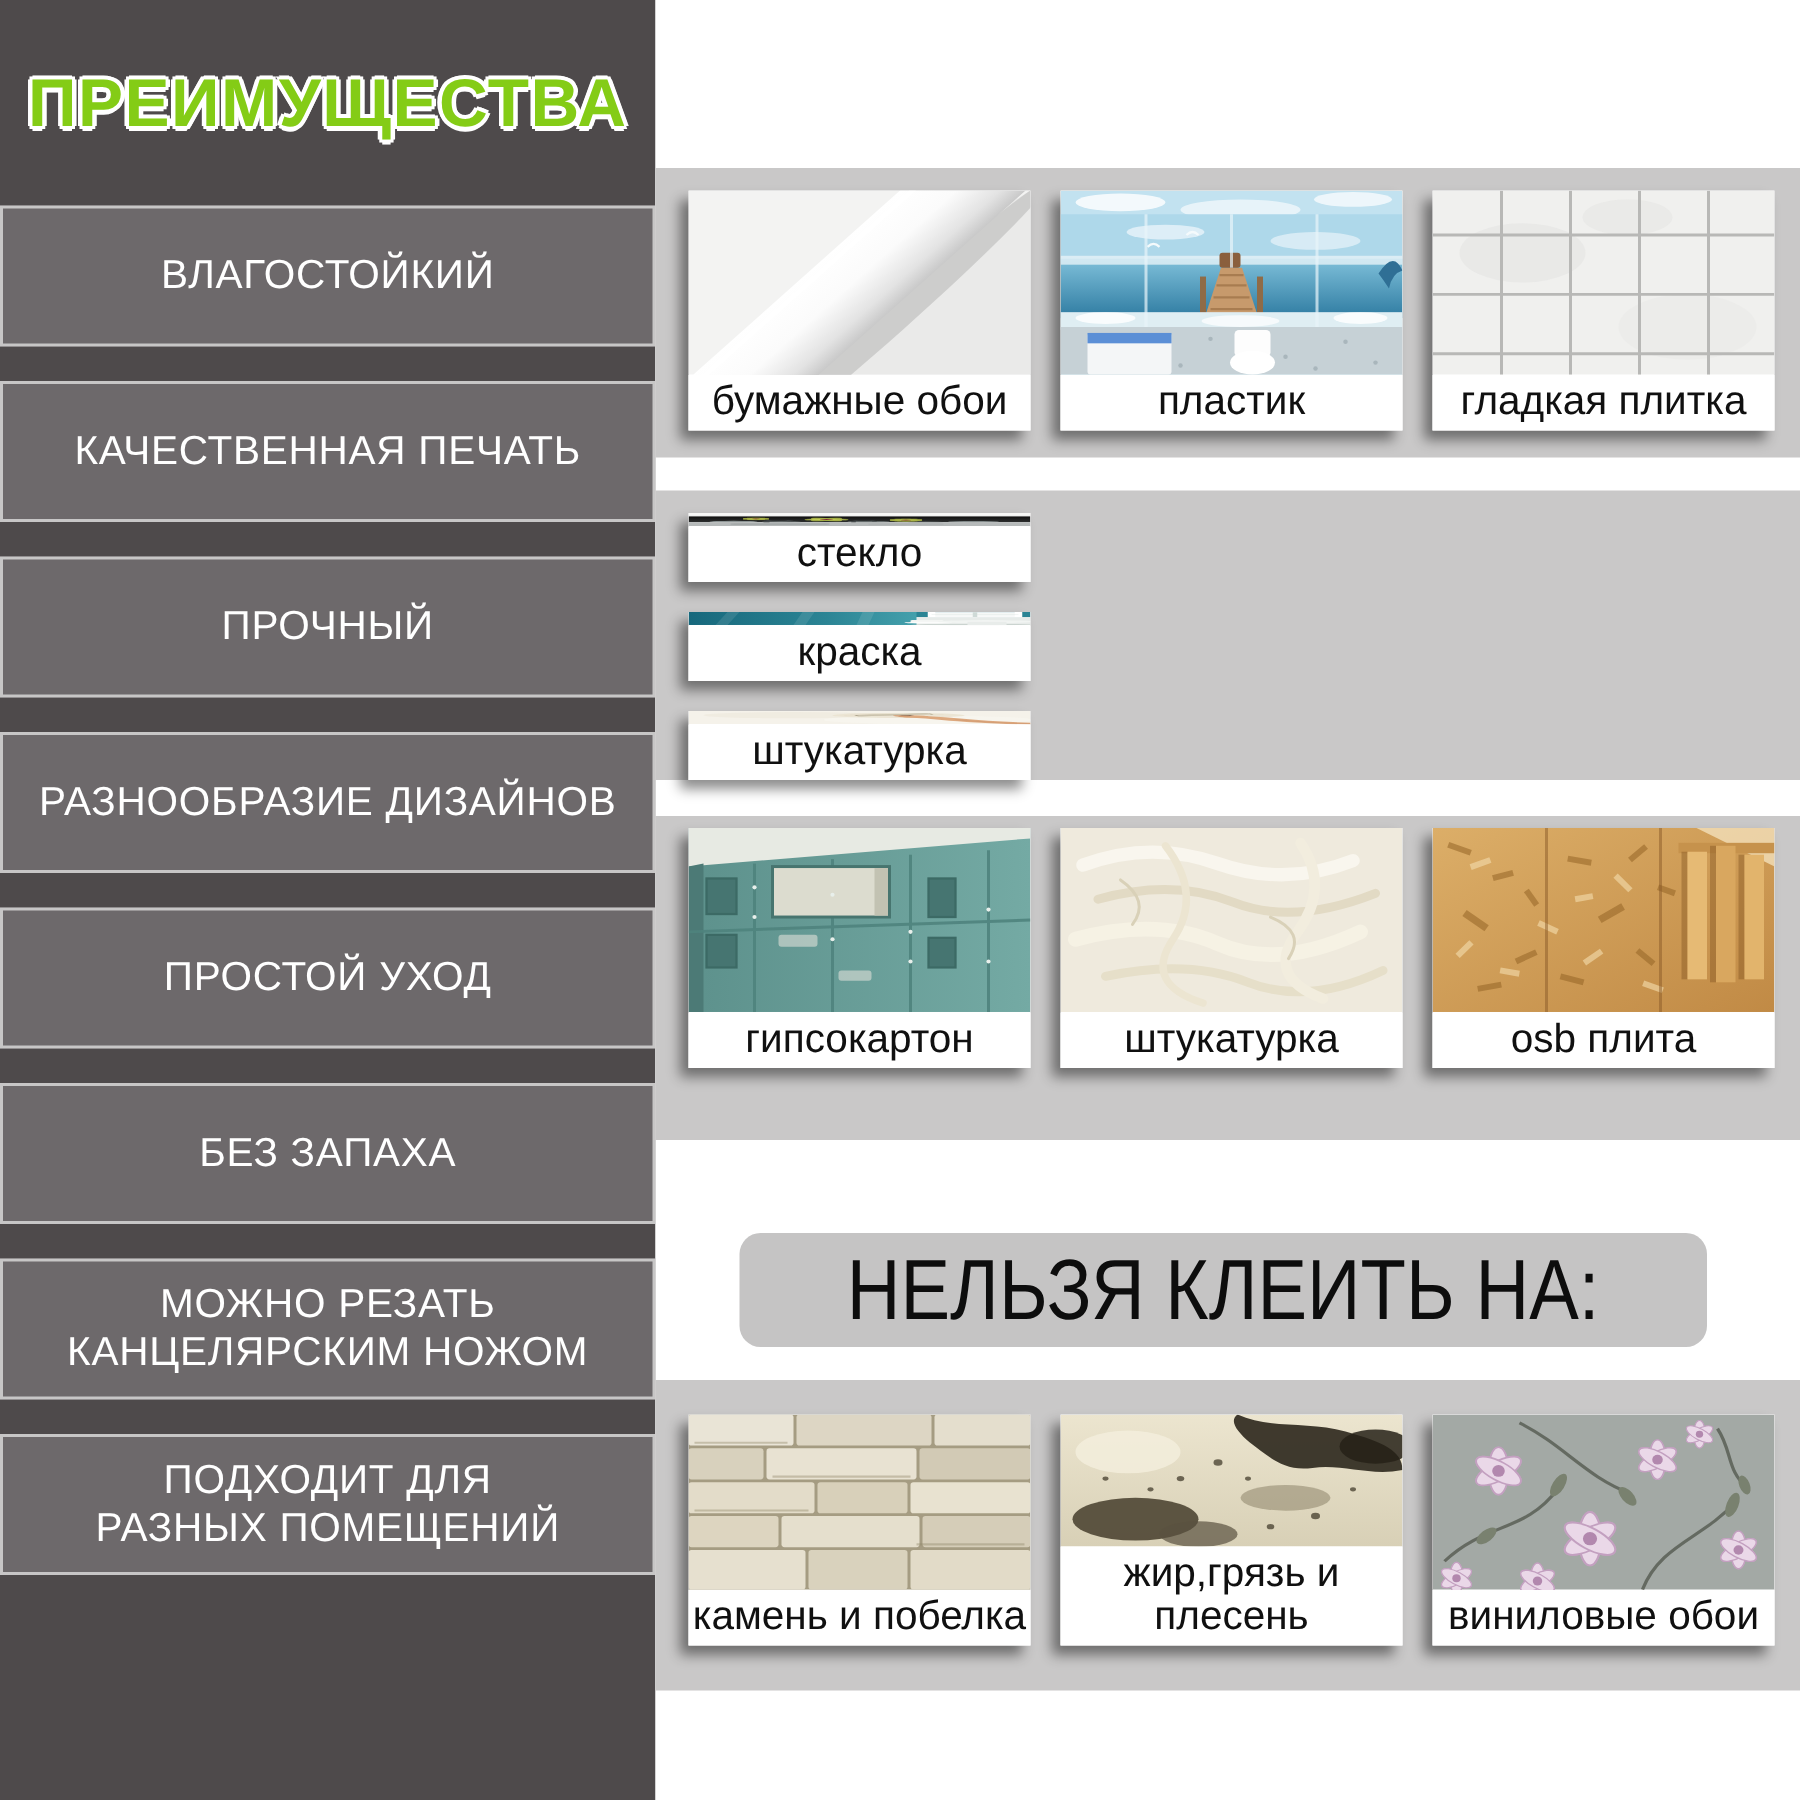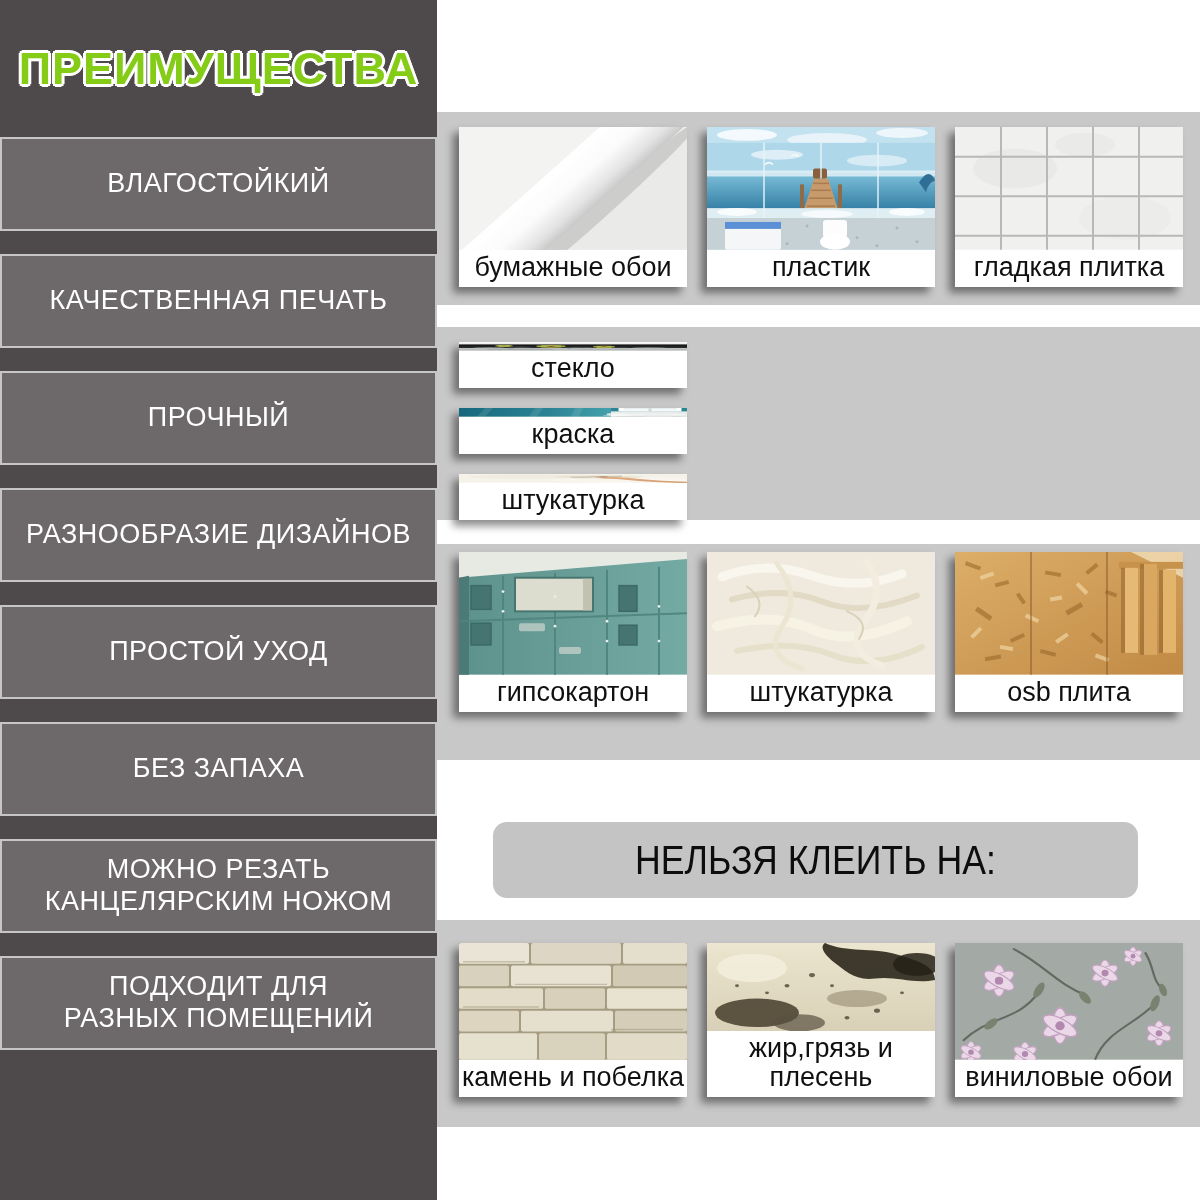--- a/index.html
+++ b/index.html
@@ -26,21 +26,21 @@
     line-height:1.18;white-space:pre-line;letter-spacing:.5px;
   }
   
   .main{position:absolute;left:437px;top:0;width:763px;height:1200px;background:#fff;}
   .section-title{
     position:absolute;left:56px;width:645px;background:#c5c4c4;border-radius:14px;
     display:flex;align-items:center;justify-content:center;color:#0d0d0d;
   }
   .section-title .condense{display:inline-block;transform:scaleX(.87);white-space:nowrap;}
   #can-title{top:25px;height:80px;font-size:60px;}
-  #cannot-title{top:822px;height:76px;font-size:41px;}
+  #cannot-title{top:822px;height:76px;font-size:57px;}
   .band{
     position:absolute;left:0;width:763px;background:#c9c8c8;
     box-sizing:border-box;display:flex;gap:20px;padding-left:22px;
   }
   #band1{top:112px;height:193px;padding-top:15px;}
   #band2{top:327px;height:193px;padding-top:15px;flex-direction:column;}
   #band3{top:544px;height:216px;padding-top:8px;}
   #band4{top:920px;height:207px;padding-top:23px;}
   .card{
     width:228px;background:#ffffff;display:flex;flex-direction:column;

